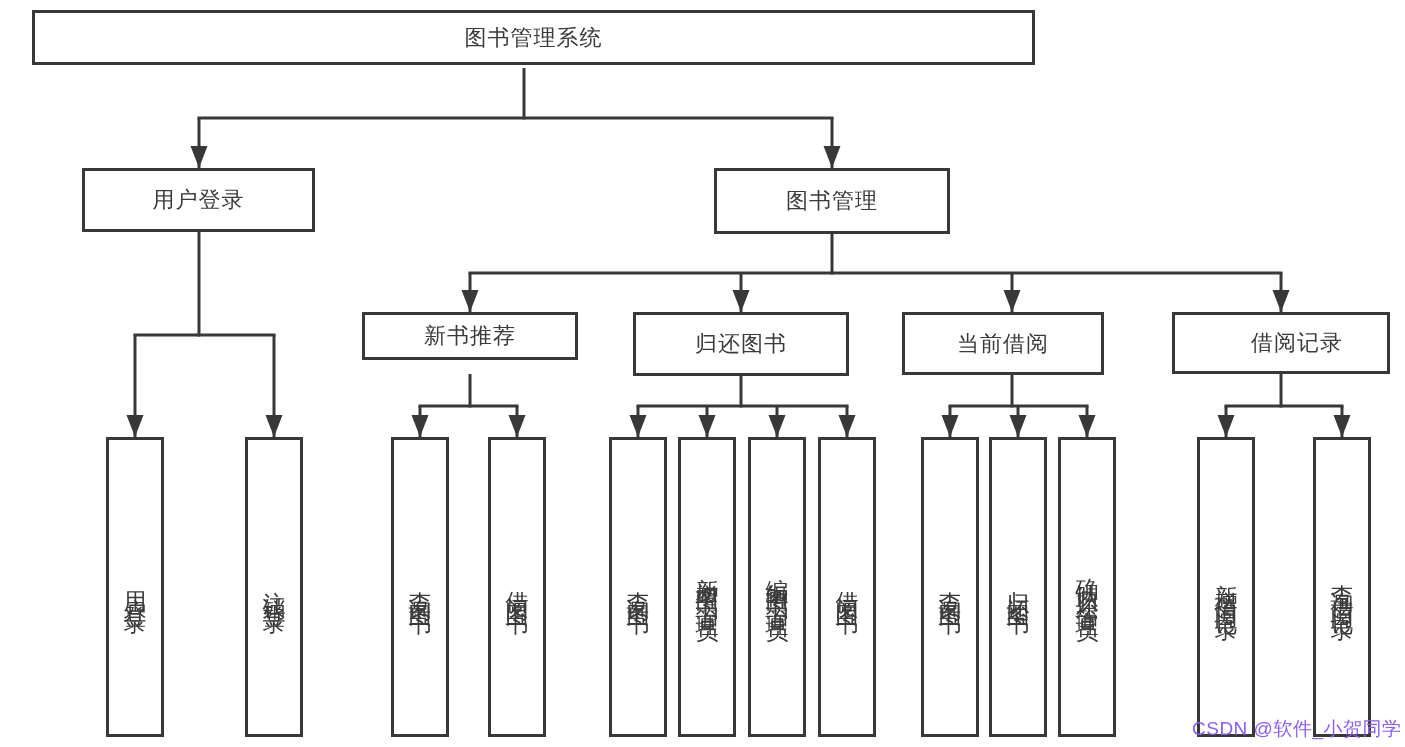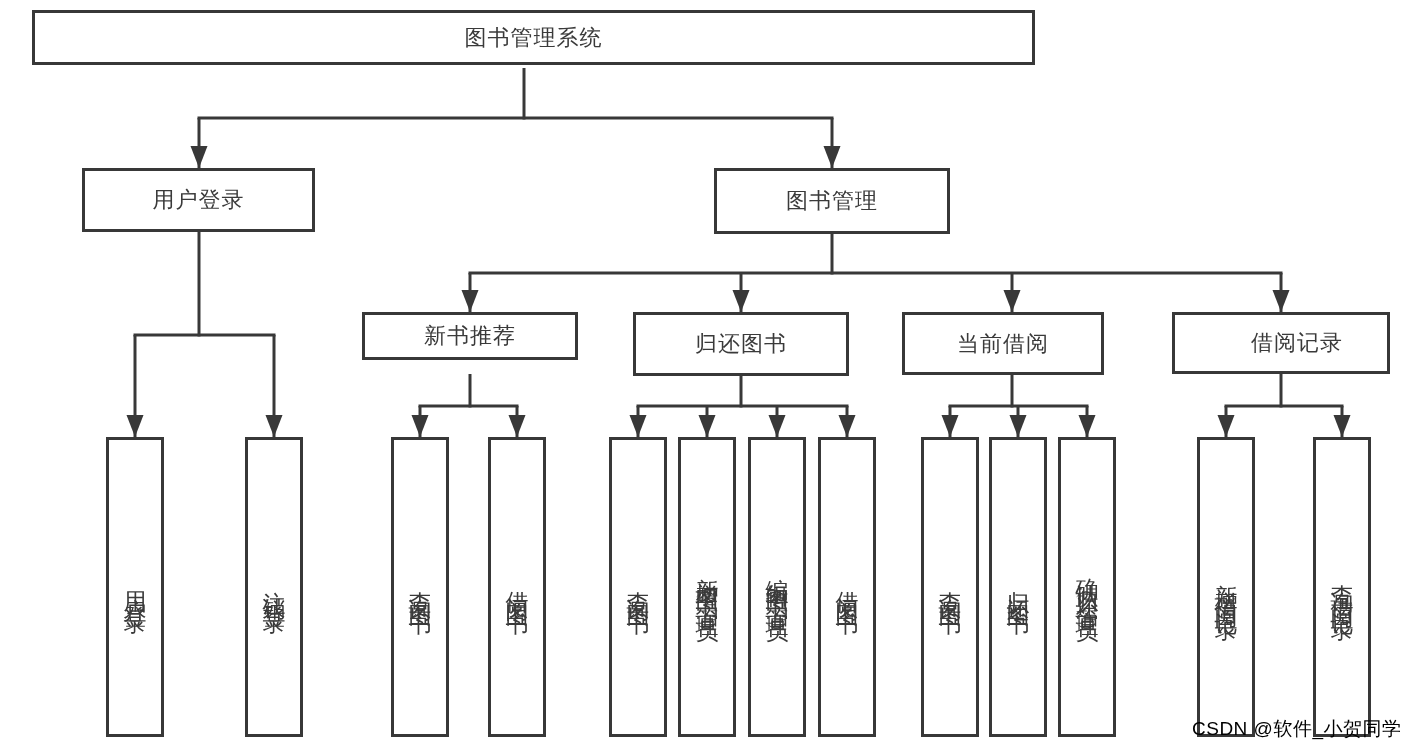--- a/index.html
+++ b/index.html
@@ -43,21 +43,21 @@
   }
   .leaf.long .vtext {
     letter-spacing: 6px;
   }
   #watermark {
     position: absolute;
     left: 1192px;
     top: 716px;
     font-size: 19px;
     letter-spacing: 0.5px;
-    color: #000000;
+    color: #8b5cf6;
     white-space: nowrap;
     z-index: 5;
   }
 </style>
 </head>
 <body>
 
 <div id="canvas">
 
   <svg id="connectors" viewBox="0 0 1405 747" xmlns="http://www.w3.org/2000/svg">

